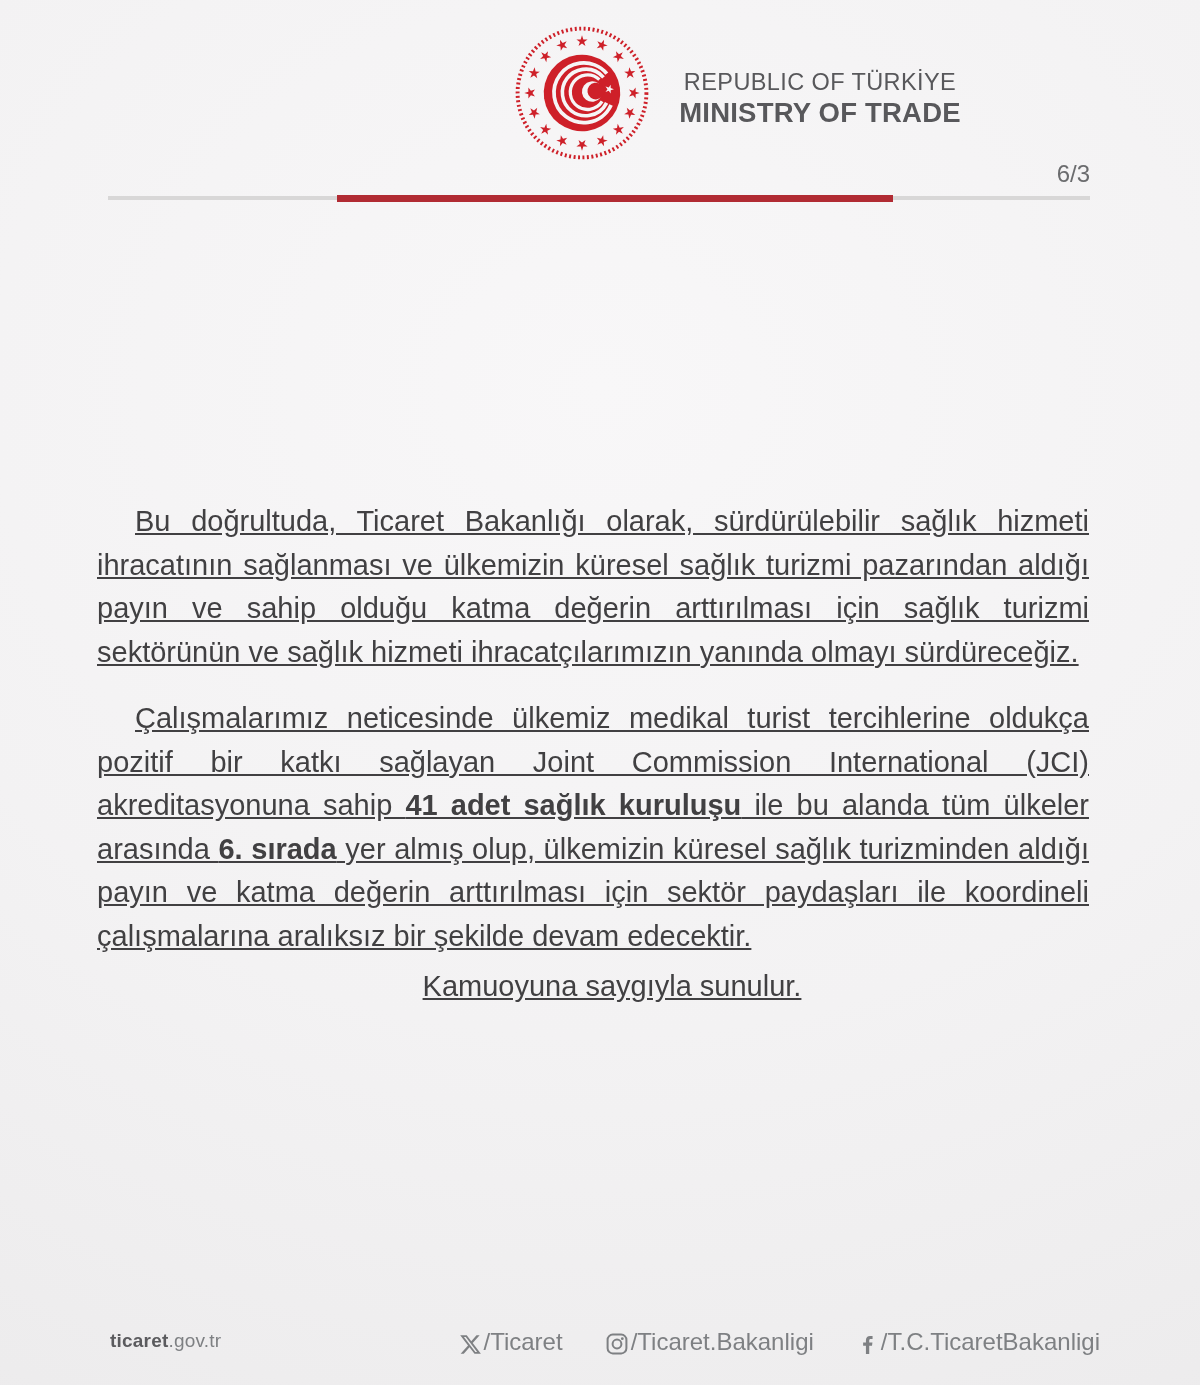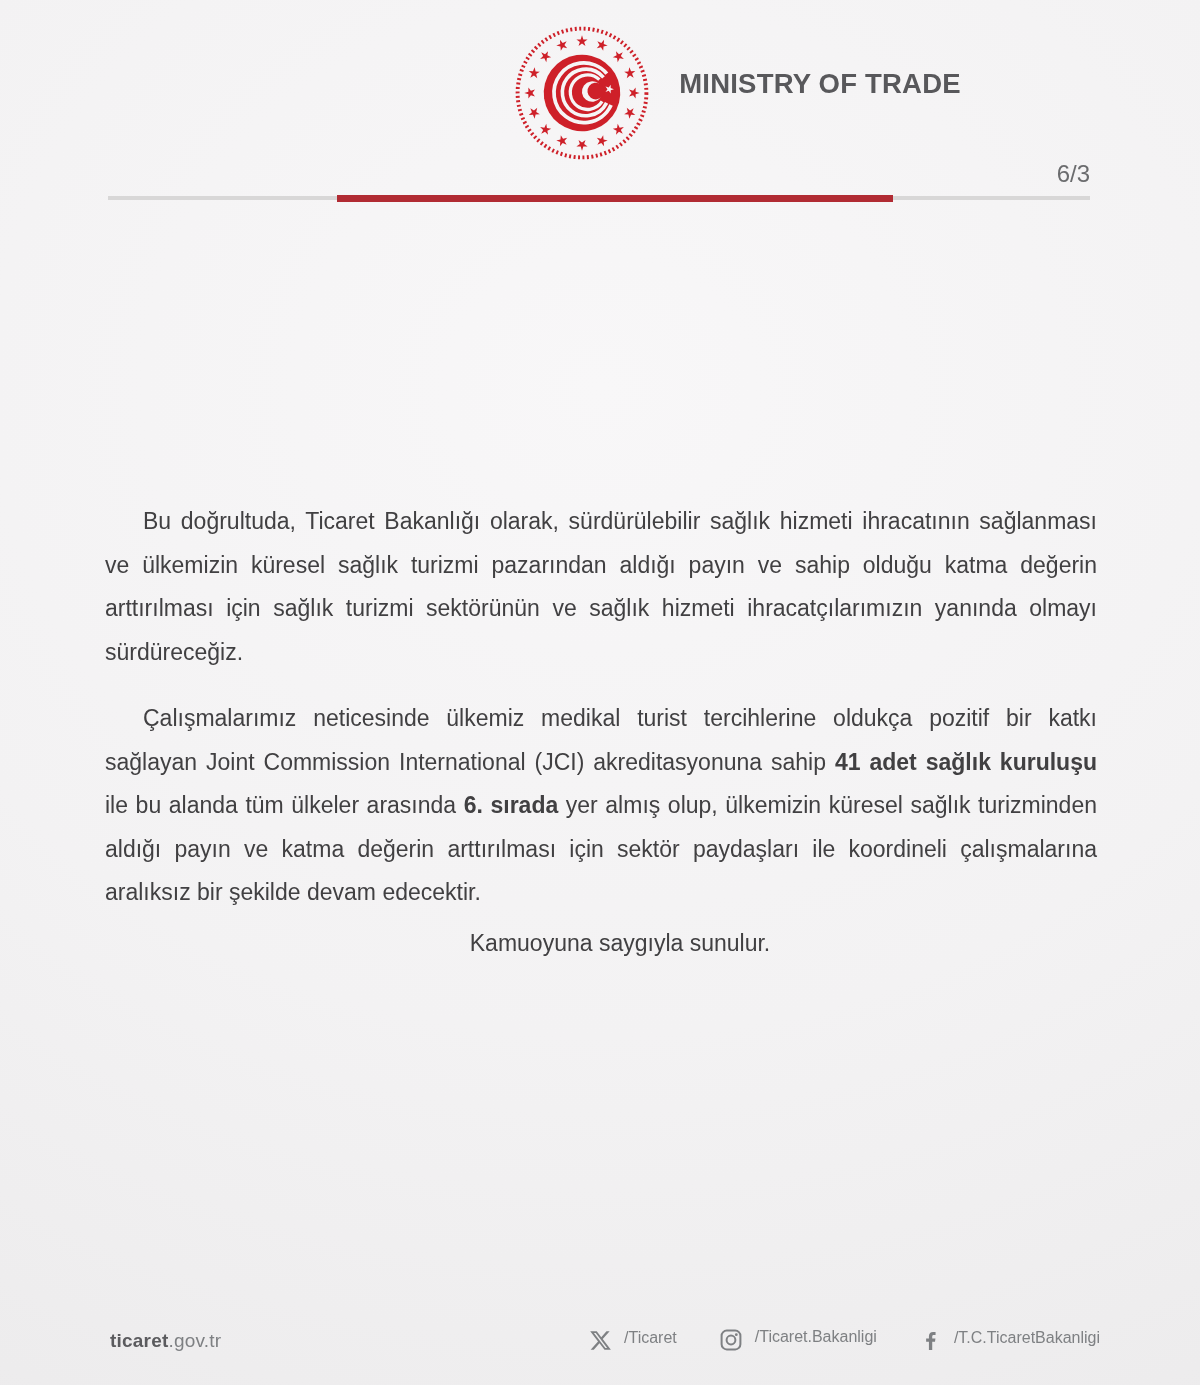--- a/index.html
+++ b/index.html
@@ -68,27 +68,28 @@
     left: 229px;
     top: -1.5px;
     width: 556px;
     height: 7px;
     background: #B12B33;
   }
 
   
   .doc-body {
     position: absolute;
-    left: 105px;
+    left: 97px;
     top: 500px;
     width: 992px;
     color: #414042;
-    font-size: 23px;
+    font-size: 29px;
     line-height: 43.5px;
     text-align: justify;
+    text-decoration: underline;
   }
   .doc-body p { text-indent: 38px; }
   .doc-body p + p { margin-top: 23px; }
   .doc-body p.closing { margin-top: 7px; text-align: center; }
   .b { font-weight: 700; }
 
   
   .site {
     position: absolute;
     left: 110px;
@@ -101,23 +102,23 @@
   .socials {
     position: absolute;
     right: 100px;
     top: 1328px;
     display: flex;
     align-items: center;
     gap: 42px;
   }
   .social {
     display: flex;
-    align-items: flex-start;
-    gap: 12px;
-    font-size: 16px;
+    align-items: flex-end;
+    gap: 2px;
+    font-size: 24px;
     color: #7E8083;
   }
   .social svg { display: block; }
 </style>
 </head>
 <body>
 
 <div class="page">
 
 
@@ -152,20 +153,21 @@
       <circle r="32" cx="2" fill="none" stroke="#F6F5F6" stroke-width="4" stroke-dasharray="0 18 165 18"></circle>
       <circle r="25" cx="4" fill="none" stroke="#F6F5F6" stroke-width="3.8" stroke-dasharray="0 15 127 15"></circle>
       <circle r="18.5" cx="6" fill="none" stroke="#F6F5F6" stroke-width="3.5" stroke-dasharray="0 13 90 13"></circle>
       <circle r="11" cx="11" fill="#F6F5F6"></circle>
       <circle r="9" cx="15" fill="#CE2029"></circle>
       <use href="#st" fill="#F6F5F6" transform="translate(29.5,0) rotate(98) scale(5)"></use>
     </g>
   </svg>
 
   <div class="hdr-right">
+    <div class="hdr-line1">REPUBLIC OF TÜRKİYE</div>
     <div class="hdr-line2">MINISTRY OF TRADE</div>
   </div>
 
   <div class="page-num">6/3</div>
 
   <div class="divider">
     <div class="divider-accent"></div>
   </div>
 
   <main class="doc-body">

